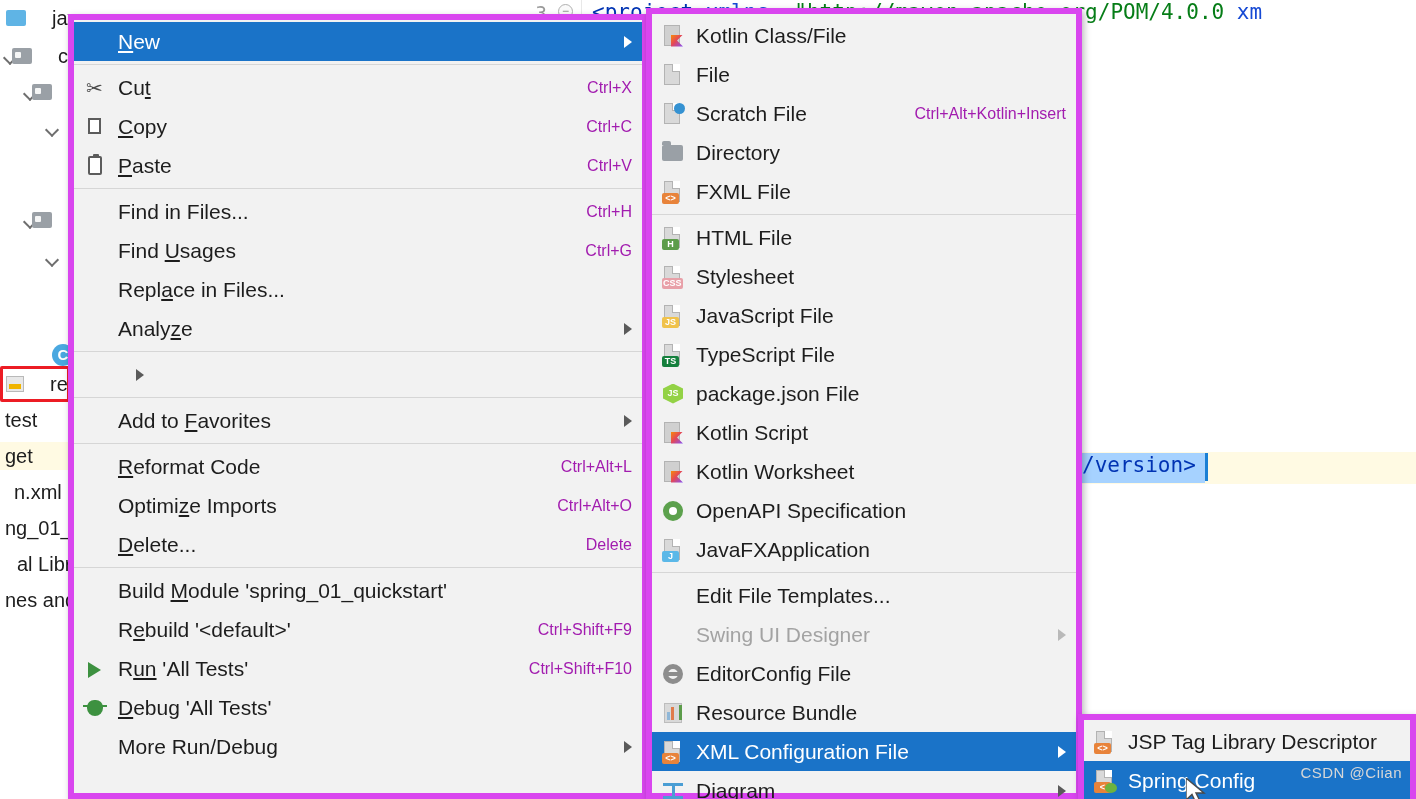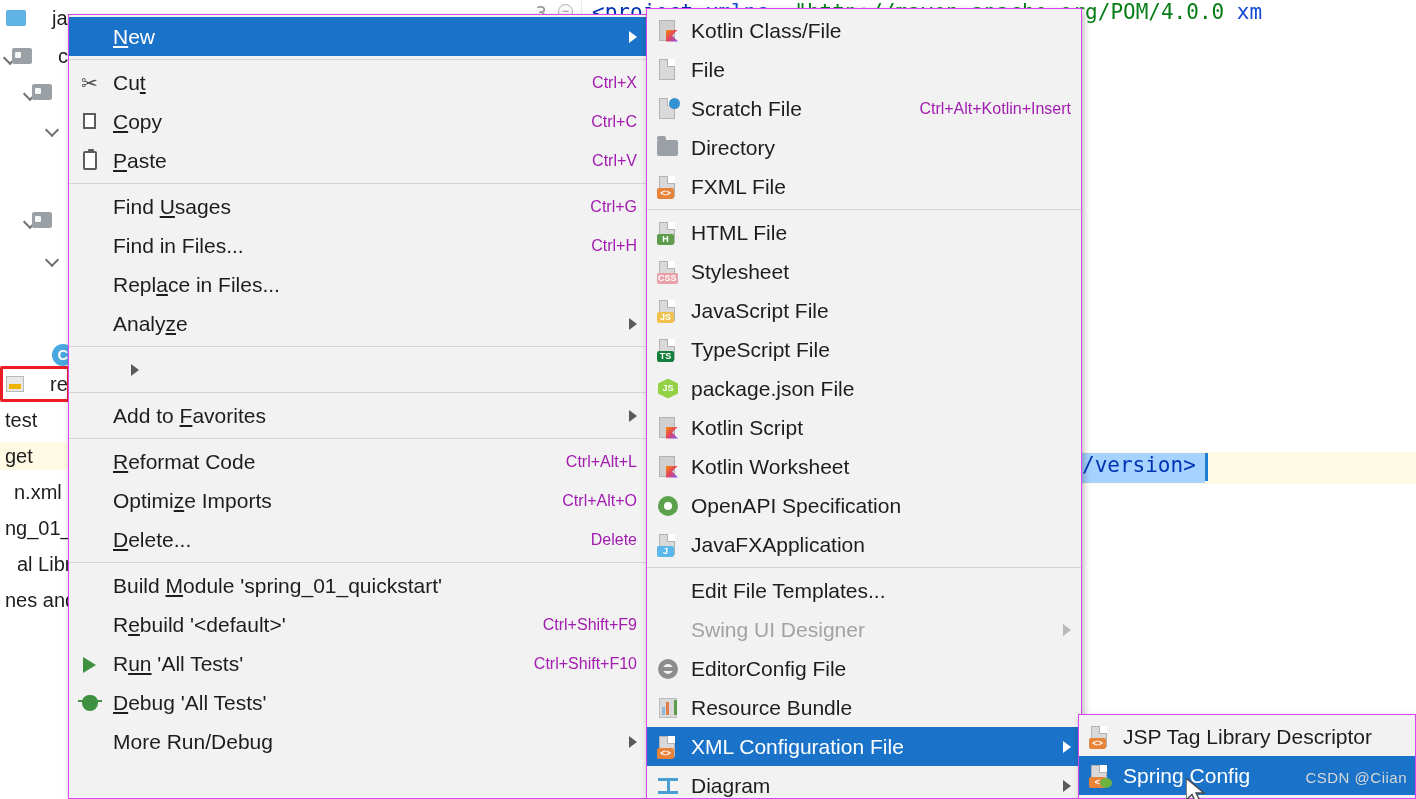--- a/index.html
+++ b/index.html
@@ -97,21 +97,21 @@
   .badge-c {
     position: absolute; width: 22px; height: 22px; border-radius: 50%;
     background: #4aa8e0; color: #fff; font-size: 15px; font-weight: bold;
     text-align: center; line-height: 22px;
   }
 
   
   .menu {
     position: absolute;
     background: #f2f2f2;
-    border: 1px solid #d946ef;
+    border: 6px solid #d946ef;
     box-shadow: 2px 3px 7px rgba(0,0,0,.28);
     padding: 2px 0;
   }
   .mi {
     position: relative;
     display: flex; align-items: center;
     height: 39px; padding: 0 10px 0 8px;
     font-size: 21px; color: #1d1d1d; white-space: nowrap;
     cursor: default;
   }
@@ -365,27 +365,27 @@
       <span class="ic">
           <span class="g-paste"></span>
         </span>
       <span class="label"><u>P</u>aste</span>
       <span class="accel">Ctrl+V</span>
     </div>
     <div class="sep"></div>
 
     <div class="mi">
       <span class="ic"></span>
+      <span class="label">Find in Files...</span>
+      <span class="accel">Ctrl+H</span>
+    </div>
+    <div class="mi">
+      <span class="ic"></span>
       <span class="label">Find <u>U</u>sages</span>
       <span class="accel">Ctrl+G</span>
-    </div>
-    <div class="mi">
-      <span class="ic"></span>
-      <span class="label">Find in Files...</span>
-      <span class="accel">Ctrl+H</span>
     </div>
     <div class="mi">
       <span class="ic"></span>
       <span class="label">Repl<u>a</u>ce in Files...</span>
     </div>
     <div class="mi">
       <span class="ic"></span>
       <span class="label">Analy<u>z</u>e</span>
       <span class="arrow"></span>
     </div>

